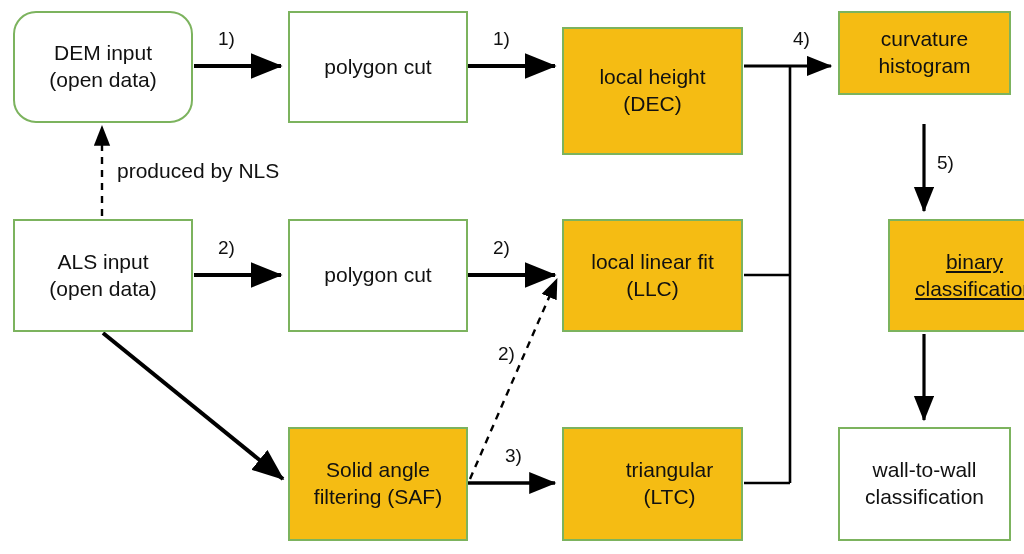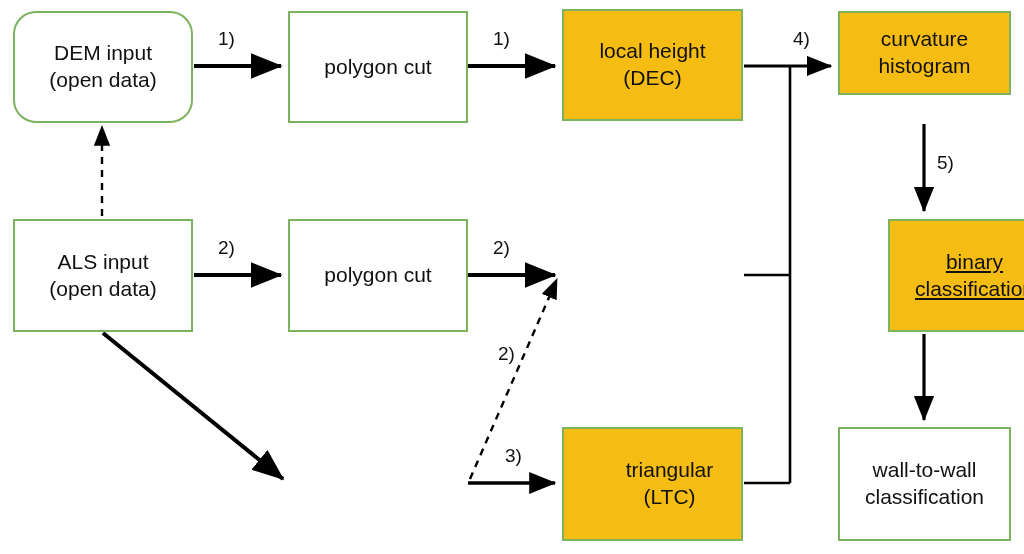--- a/index.html
+++ b/index.html
@@ -101,45 +101,53 @@
 
   <div class="node white" style="left:13px; top:11px; width:180px; height:112px;border-radius:23px;">
     <span>DEM input
 (open data)</span>
   </div>
 
   <div class="node white" style="left:288px; top:11px; width:180px; height:112px;">
     <span>polygon cut</span>
   </div>
 
-  <div class="node orange" style="left:562px; top:9px; width:181px; height:112px;">
+  <div class="node orange" style="left:562px; top:27px; width:181px; height:128px;">
     <span>local height
 (DEC)</span>
   </div>
 
   <div class="node orange" style="left:838px; top:11px; width:173px; height:84px;">
     <span>curvature
 histogram</span>
   </div>
 
   <div class="node white" style="left:13px; top:219px; width:180px; height:113px;align-items:center;">
     <span>ALS input
 (open data)</span>
   </div>
 
   <div class="node white" style="left:288px; top:219px; width:180px; height:113px;">
     <span>polygon cut</span>
   </div>
 
+  <div class="node orange" style="left:562px; top:219px; width:181px; height:113px;">
+    <span>local linear fit
+(LLC)</span>
+  </div>
 
   <div class="node orange" style="left:888px; top:219px; width:173px; height:113px;text-decoration:underline;">
     <span>binary
 classification</span>
   </div>
 
+  <div class="node orange" style="left:288px; top:427px; width:180px; height:114px;">
+    <span>Solid angle
+filtering (SAF)</span>
+  </div>
 
   <div class="node orange" style="left:562px; top:427px; width:181px; height:114px;padding-left:40px;">
     <span>triangular (LTC)</span>
   </div>
 
   <div class="node white" style="left:838px; top:427px; width:173px; height:114px;justify-content:center;">
     <span>wall-to-wall
 classification</span>
   </div>
 
@@ -152,14 +160,15 @@
   <div class="edge-label" style="left:218px; top:237px;">2)</div>
 
   <div class="edge-label" style="left:493px; top:237px;">2)</div>
 
   <div class="edge-label" style="left:498px; top:343px;">2)</div>
 
   <div class="edge-label" style="left:505px; top:445px;">3)</div>
 
   <div class="edge-label" style="left:937px; top:152px;">5)</div>
 
+  <div class="note-label" style="left:117px; top:159px;">produced by NLS</div>
 
 </div>
 
 </body></html>

